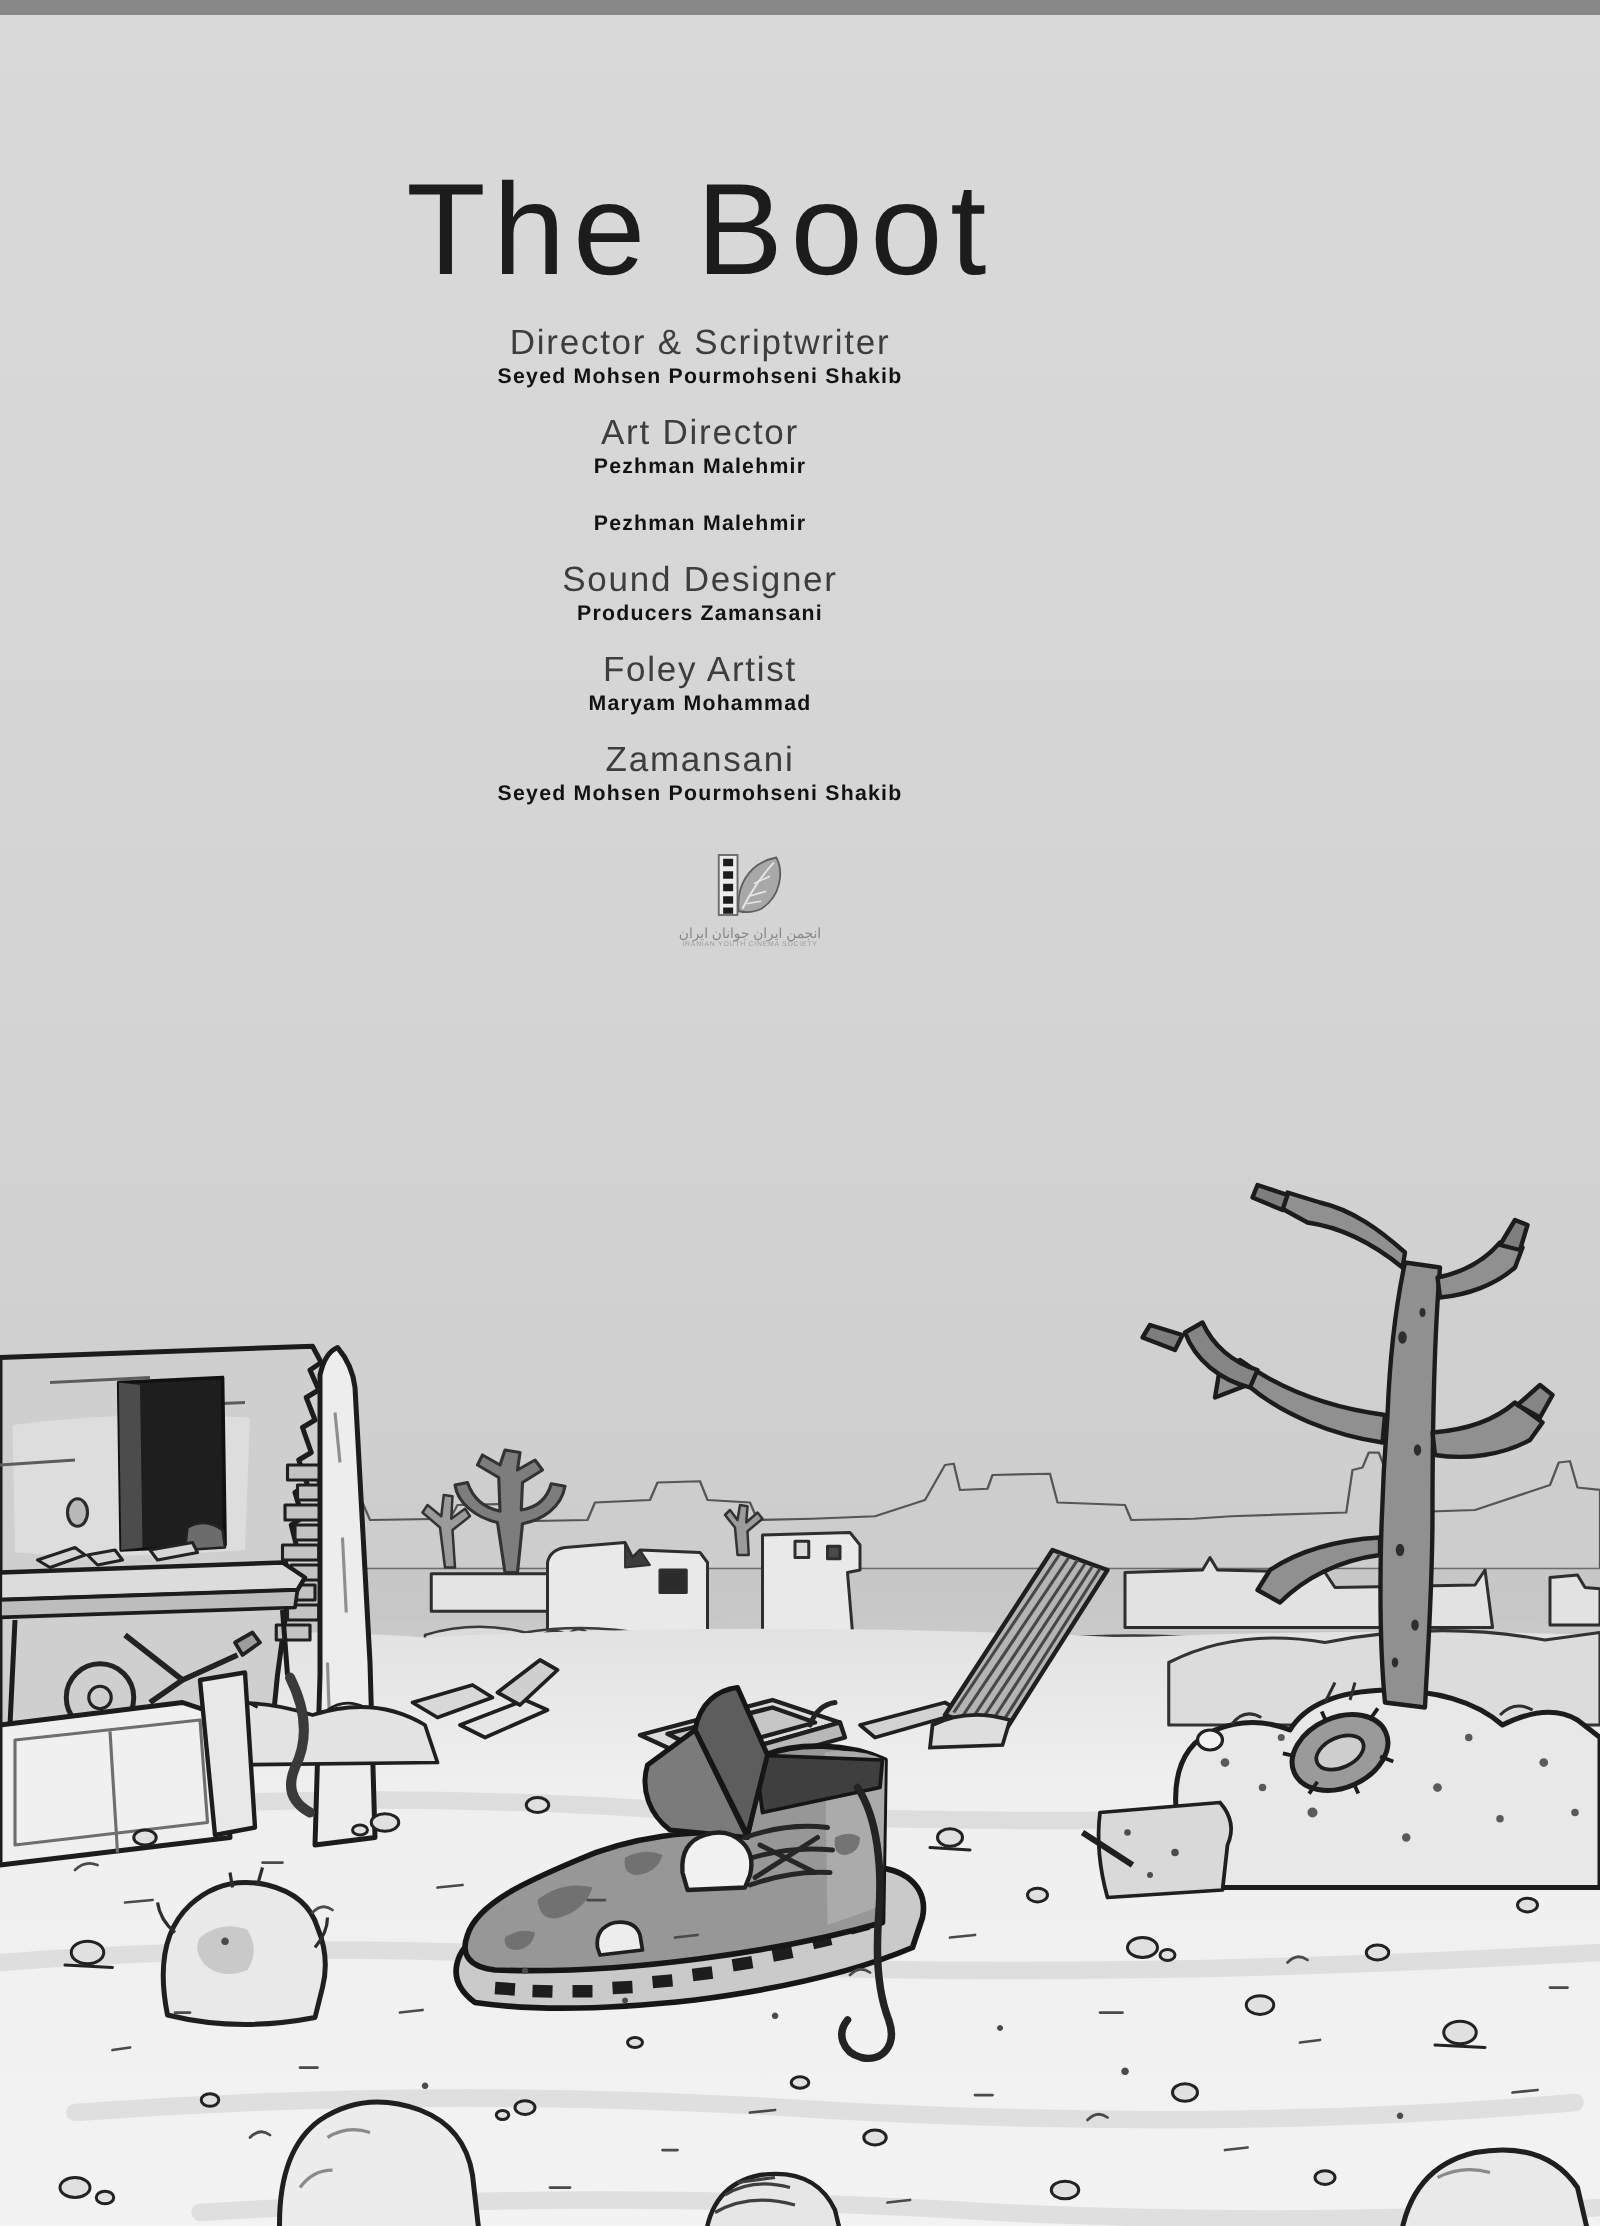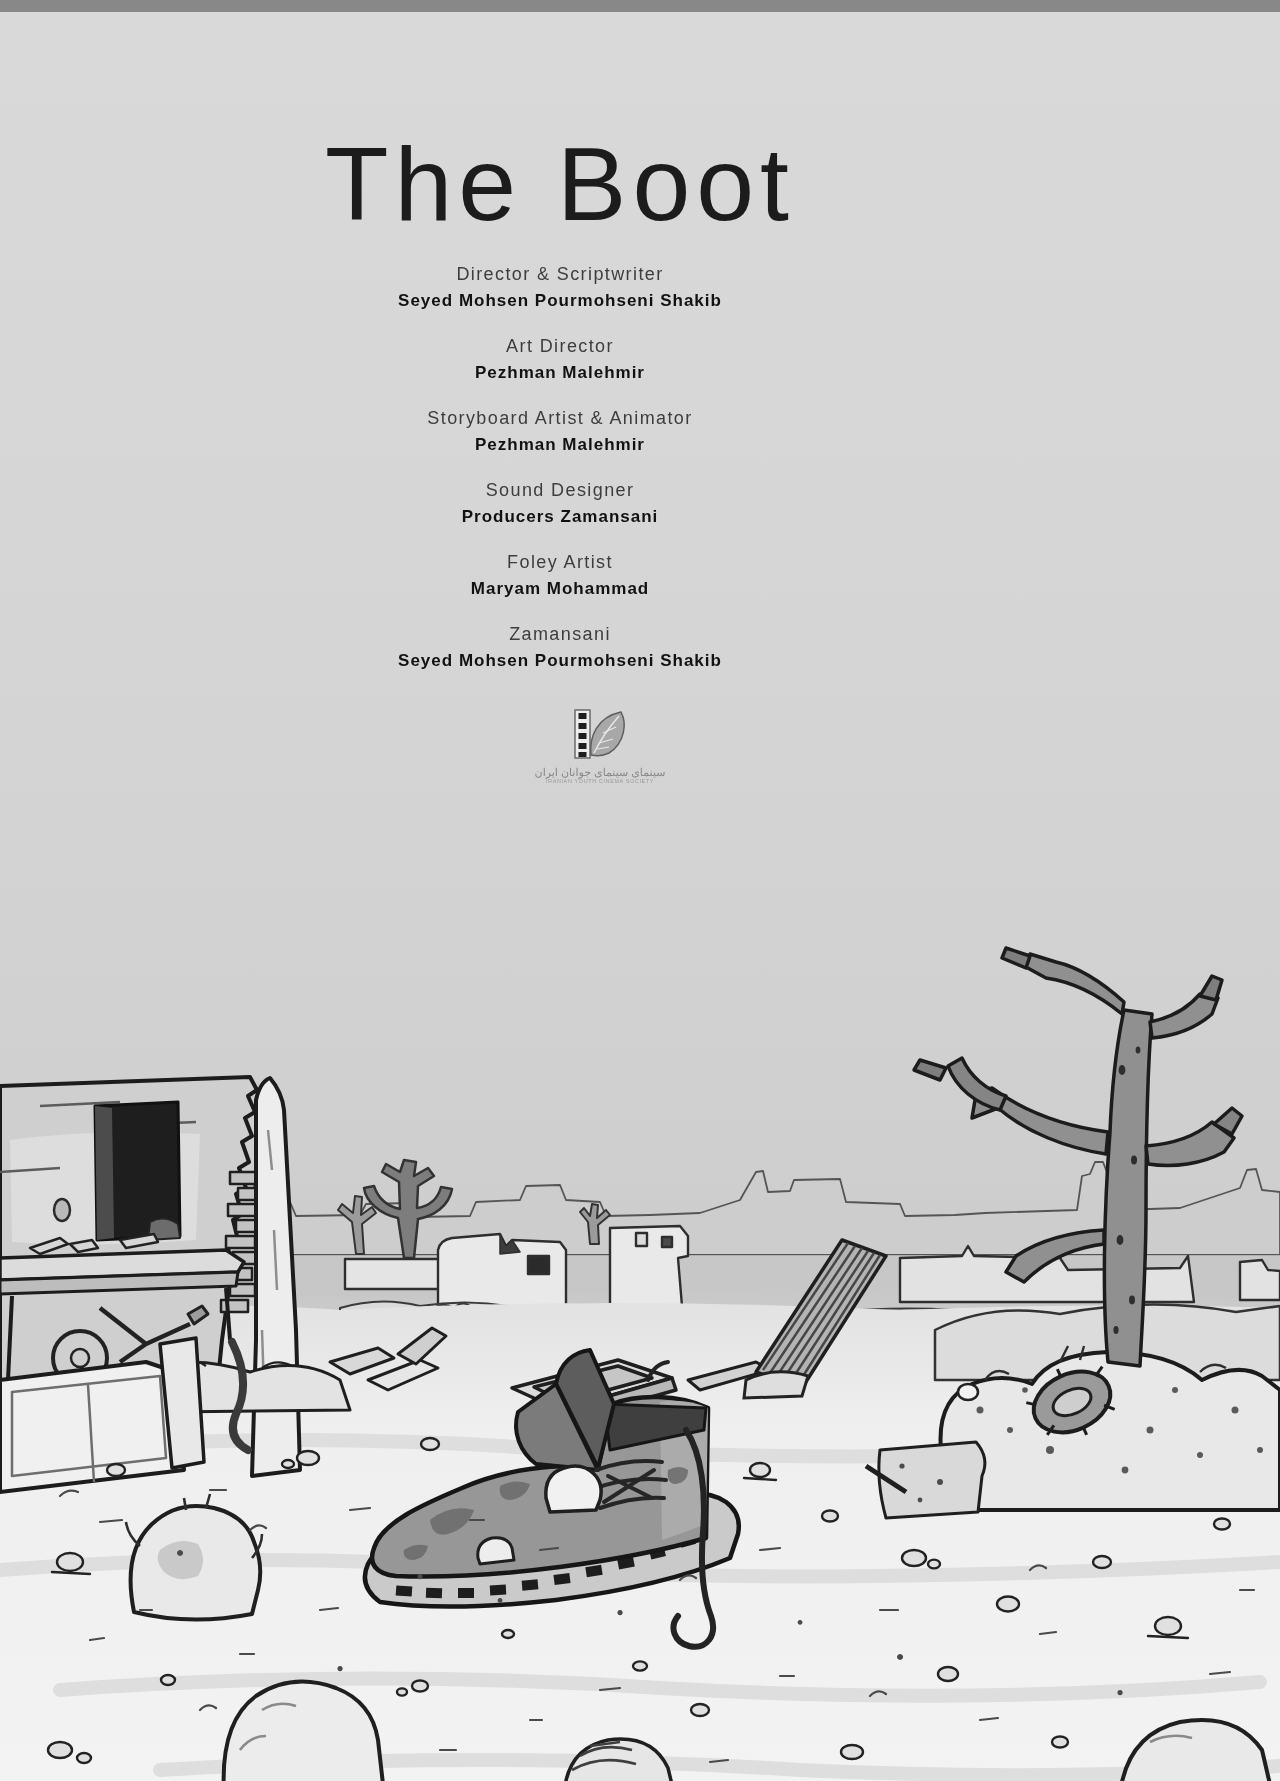--- a/index.html
+++ b/index.html
@@ -19,21 +19,21 @@
     margin-top:118px;
     font-size:104px;
     font-weight:400;
     letter-spacing:6px;
     color:#1c1c1c;
     line-height:1.05;
   }
   .credits{margin-top:22px;}
   .credit-group{margin-bottom:18px;}
   .credit-role{
-    font-size:18px;color:#3d3d3d;letter-spacing:1.4px;line-height:26px;font-weight:400;
+    font-size:28px;color:#3d3d3d;letter-spacing:1.4px;line-height:26px;font-weight:400;
   }
   .credit-name{
     font-size:17px;color:#121212;letter-spacing:1px;line-height:28px;font-weight:700;
   }
   .logo-block{
     margin-top:16px;
     display:inline-block;
     transform:translateX(40px);
     text-align:center;
   }
@@ -56,21 +56,20 @@
         <div class="credit-role">Director &amp; Scriptwriter</div>
         <div class="credit-name">Seyed Mohsen Pourmohseni Shakib</div>
       </div>
 
       <div class="credit-group">
         <div class="credit-role">Art Director</div>
         <div class="credit-name">Pezhman Malehmir</div>
       </div>
 
       <div class="credit-group">
-        <div class="credit-role">Storyboard Artist &amp; Animator</div>
         <div class="credit-name">Pezhman Malehmir</div>
       </div>
 
 
       <div class="credit-group">
         <div class="credit-role">Sound Designer</div>
         <div class="credit-name">Producers Zamansani</div>
       </div>
 
       <div class="credit-group">
@@ -90,21 +89,21 @@
         <rect x="14" y="1" width="15" height="48" fill="#ececec" stroke="#6a6a6a" stroke-width="1.5"></rect>
         <rect x="17.5" y="4" width="8" height="6" fill="#1d1d1d"></rect>
         <rect x="17.5" y="14" width="8" height="6" fill="#1d1d1d"></rect>
         <rect x="17.5" y="24" width="8" height="6" fill="#1d1d1d"></rect>
         <rect x="17.5" y="34" width="8" height="6" fill="#1d1d1d"></rect>
         <rect x="17.5" y="43" width="8" height="5" fill="#1d1d1d"></rect>
         <path d="M30,46 C28,28 36,8 60,3 C66,14 64,34 48,44 C42,47 35,47 30,46 Z" fill="#a8a8a8" stroke="#5f5f5f" stroke-width="1.5"></path>
         <path d="M33,44 C40,30 50,16 58,7" stroke="#e8e8e8" stroke-width="1.5" fill="none"></path>
         <path d="M38,34 L52,30 M36,40 L48,38 M42,24 L55,18" stroke="#e8e8e8" stroke-width="1.2" fill="none"></path>
       </svg>
-      <div class="logo-caption-fa">سینمای سینمای جوانان ایران</div>
+      <div class="logo-caption-fa">انجمن ایران جوانان ایران</div>
       <div class="logo-caption-en">IRANIAN YOUTH CINEMA SOCIETY</div>
     </div>
 
   </div>
 
   <svg class="illustration" viewBox="0 0 1280 883">
     <defs>
       <linearGradient id="hazeG" x1="0" y1="0" x2="0" y2="1">
         <stop offset="0" stop-color="#cfcfcf" stop-opacity="0"></stop>
         <stop offset="0.55" stop-color="#c3c3c3" stop-opacity=".9"></stop>

